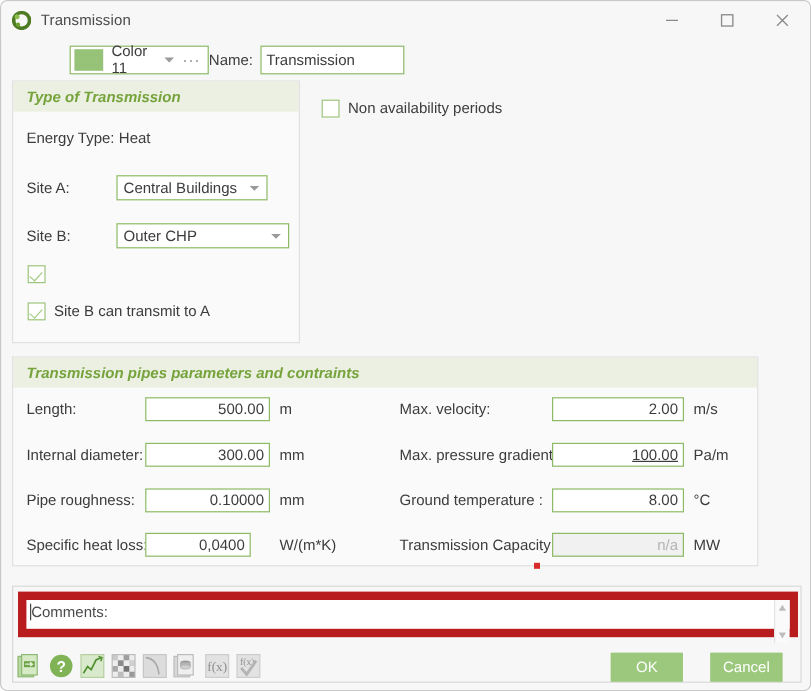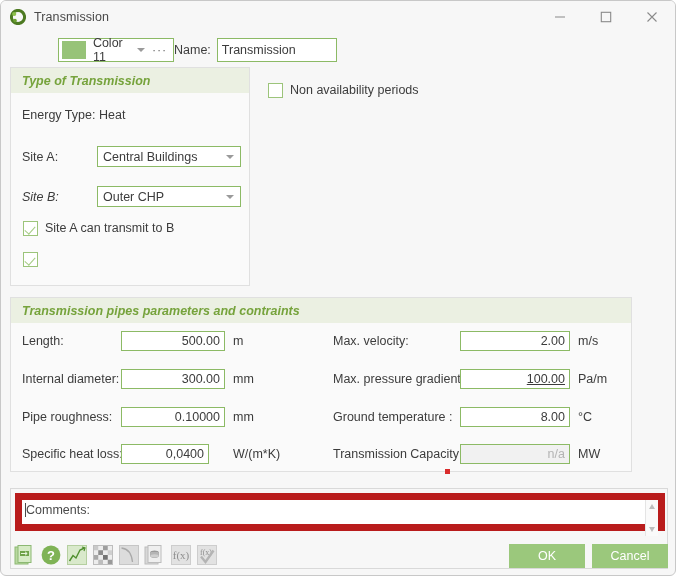--- a/index.html
+++ b/index.html
@@ -234,21 +234,21 @@
     display: flex; align-items: center; gap: 4px;
   }
   .tool-icon {
     width: 22px; height: 22px;
     display: block;
   }
 
   
   .dlg-btn {
     position: absolute; top: 543px;
-    width: 76px; height: 24px;
+    width: 60px; height: 24px;
     background: #9bc87c;
     border: 1px solid #9bc87c;
     color: #ffffff;
     font-family: "Liberation Sans", sans-serif;
     font-size: 12.5px;
     display: flex; align-items: center; justify-content: center;
     cursor: default;
   }
   #btn-ok     { left: 508px; }
   #btn-cancel { left: 591px; }
@@ -294,37 +294,37 @@
     <input id="name-input" type="text" value="Transmission" style="">
   </div>
 
   <div class="group" id="group-type">
     <div class="group-header">Type of Transmission</div>
 
     <span class="flabel" style="left:11px; top:40px;">Energy Type:</span>
     <span class="fvalue-static" style="left:88px; top:40px;">Heat</span>
 
     <span class="flabel" style="left:11px; top:82px;">Site A:</span>
-    <div class="combo" style="left:86px; top:78px; width:144px;">
+    <div class="combo" style="left:86px; top:78px; width:126px;">
       <span>Central Buildings</span>
       <div class="combo-caret"></div>
     </div>
 
-    <span class="flabel" style="left:11px; top:122px;font-style:italic;">Site B:</span>
+    <span class="flabel" style="left:11px; top:122px;">Site B:</span>
     <div class="combo" style="left:86px; top:118px; width:144px;">
       <span>Outer CHP</span>
       <div class="combo-caret"></div>
     </div>
 
     <div class="cb-row" style="left:12px; top:153px;">
       <span class="cb-box checked"></span>
-      <span class="cb-text">Site A can transmit to B</span>
     </div>
     <div class="cb-row" style="left:12px; top:184px;">
       <span class="cb-box checked"></span>
+      <span class="cb-text">Site B can transmit to A</span>
     </div>
   </div>
 
   <div class="cb-row" style="left:267px; top:82px;">
     <span class="cb-box"></span>
     <span class="cb-text">Non availability periods</span>
   </div>
 
   <div class="group" id="group-pipes">
     <div class="group-header">Transmission pipes parameters and contraints</div>

